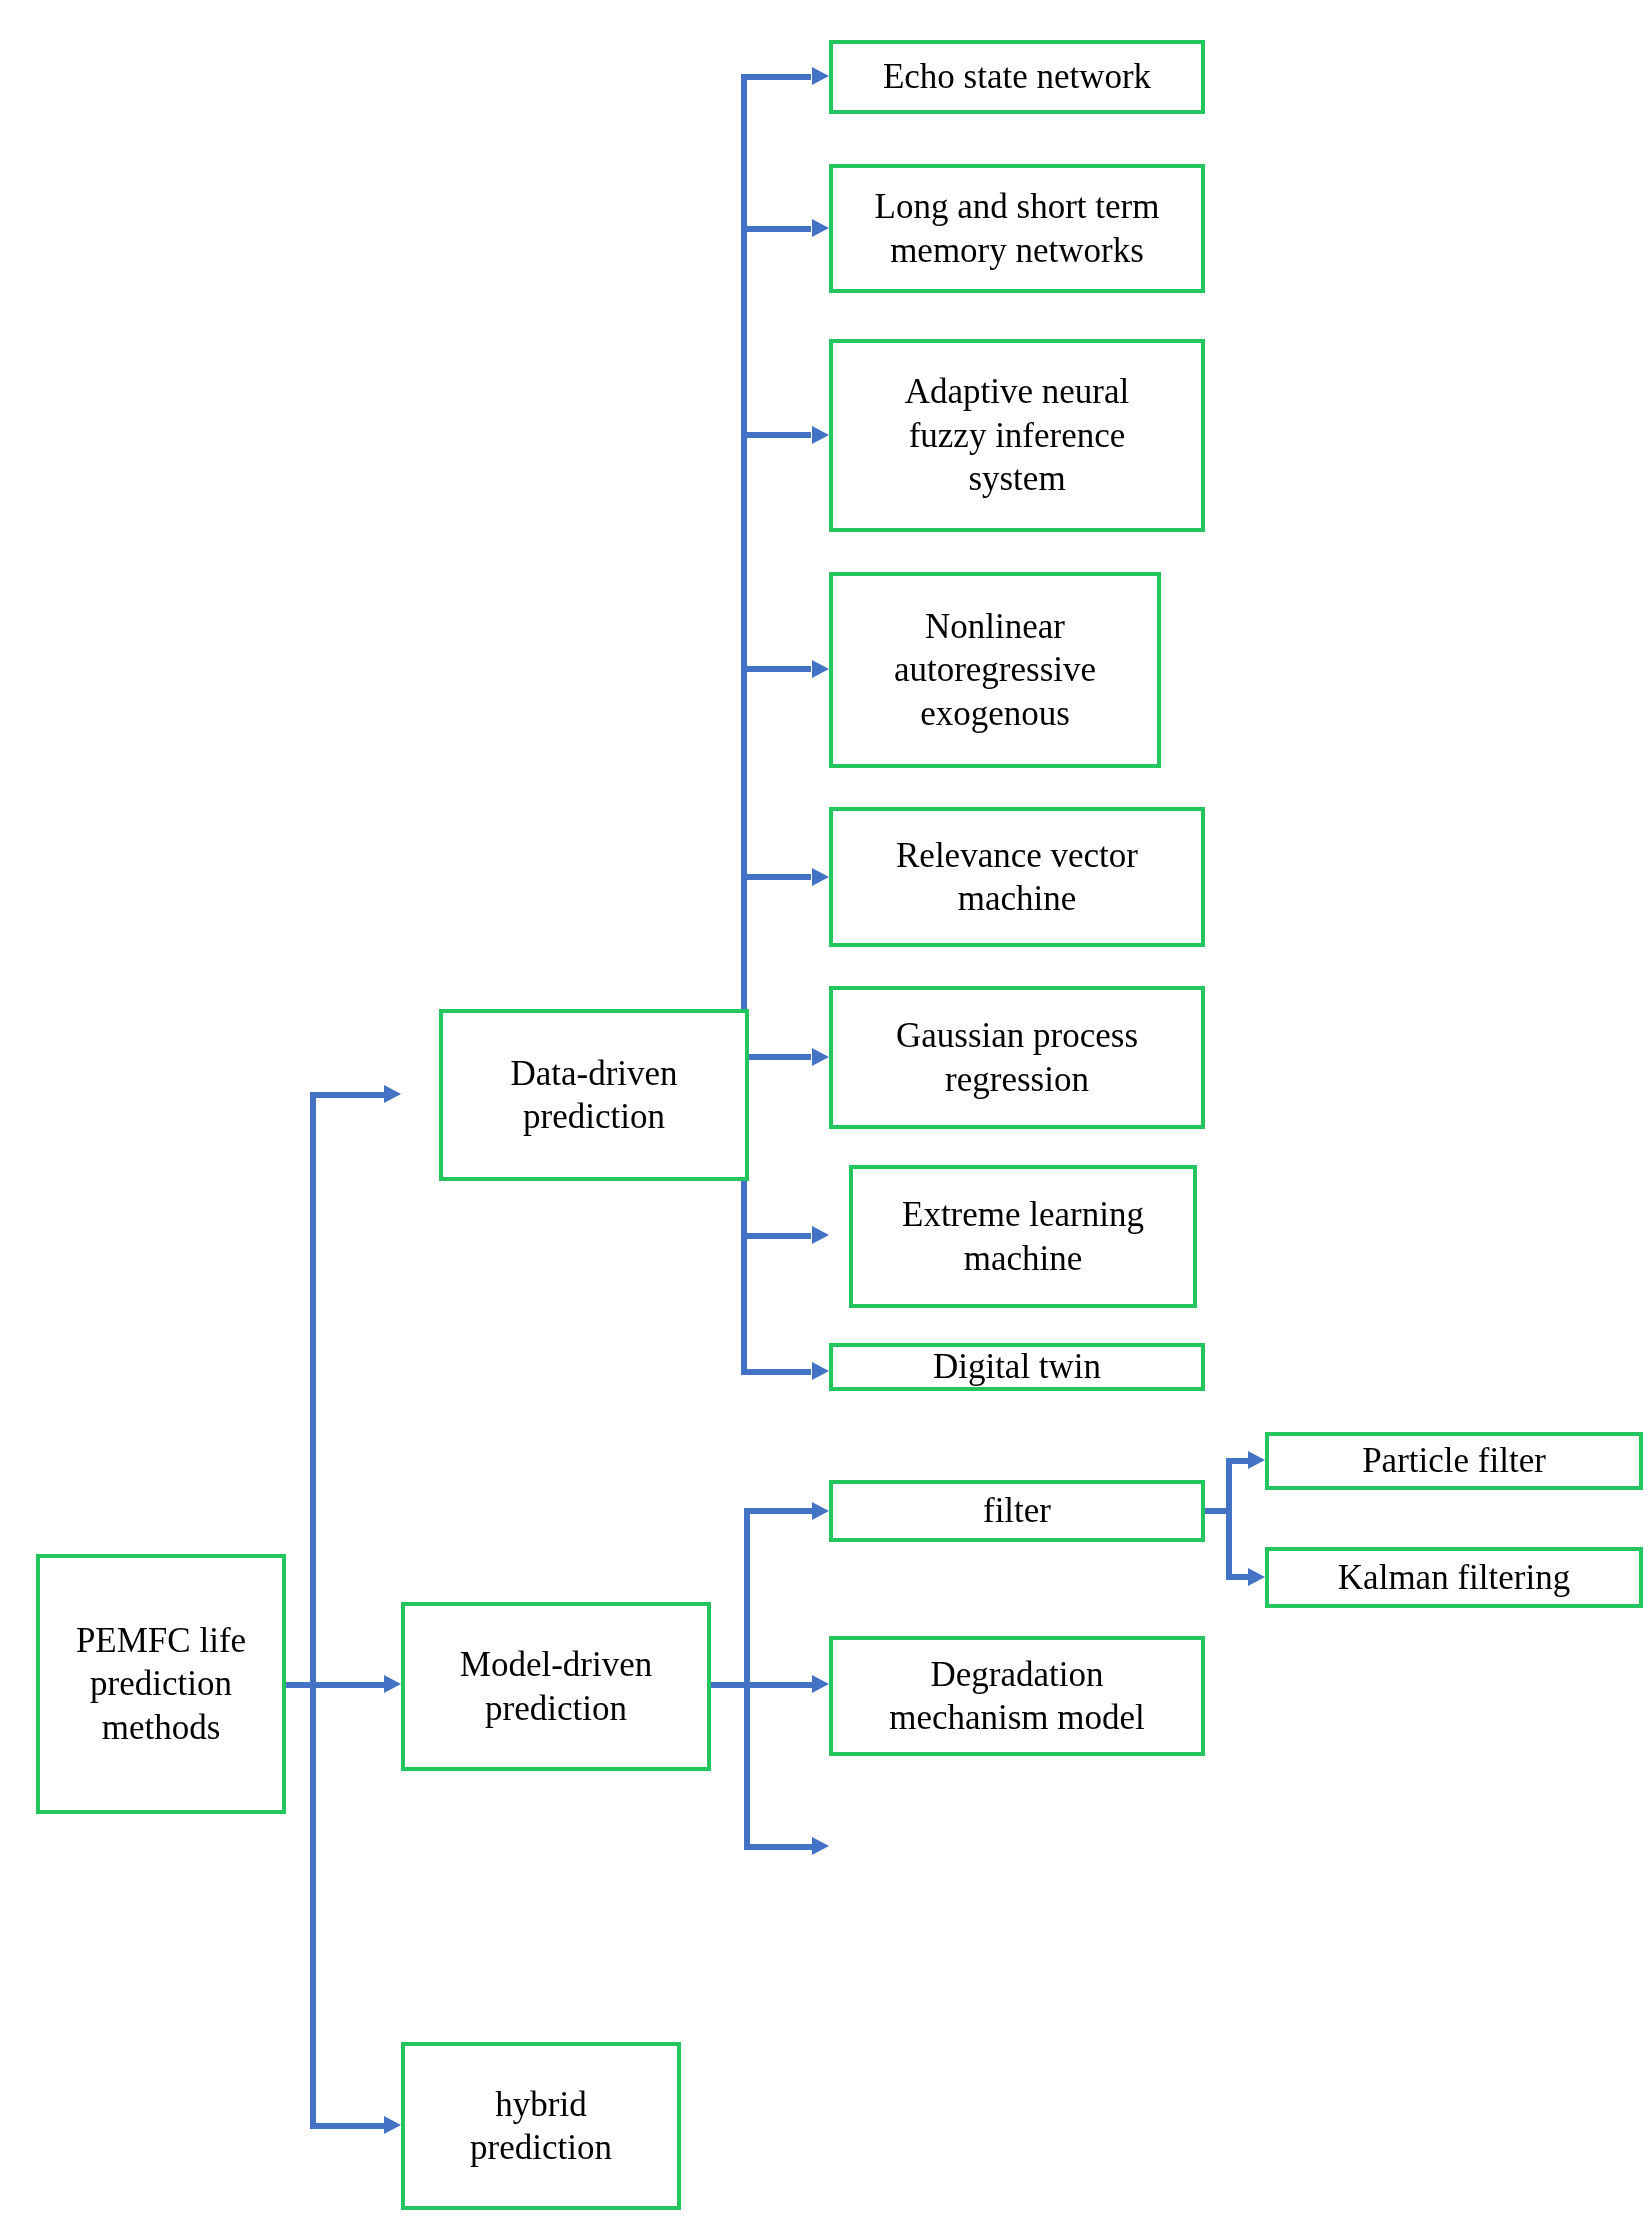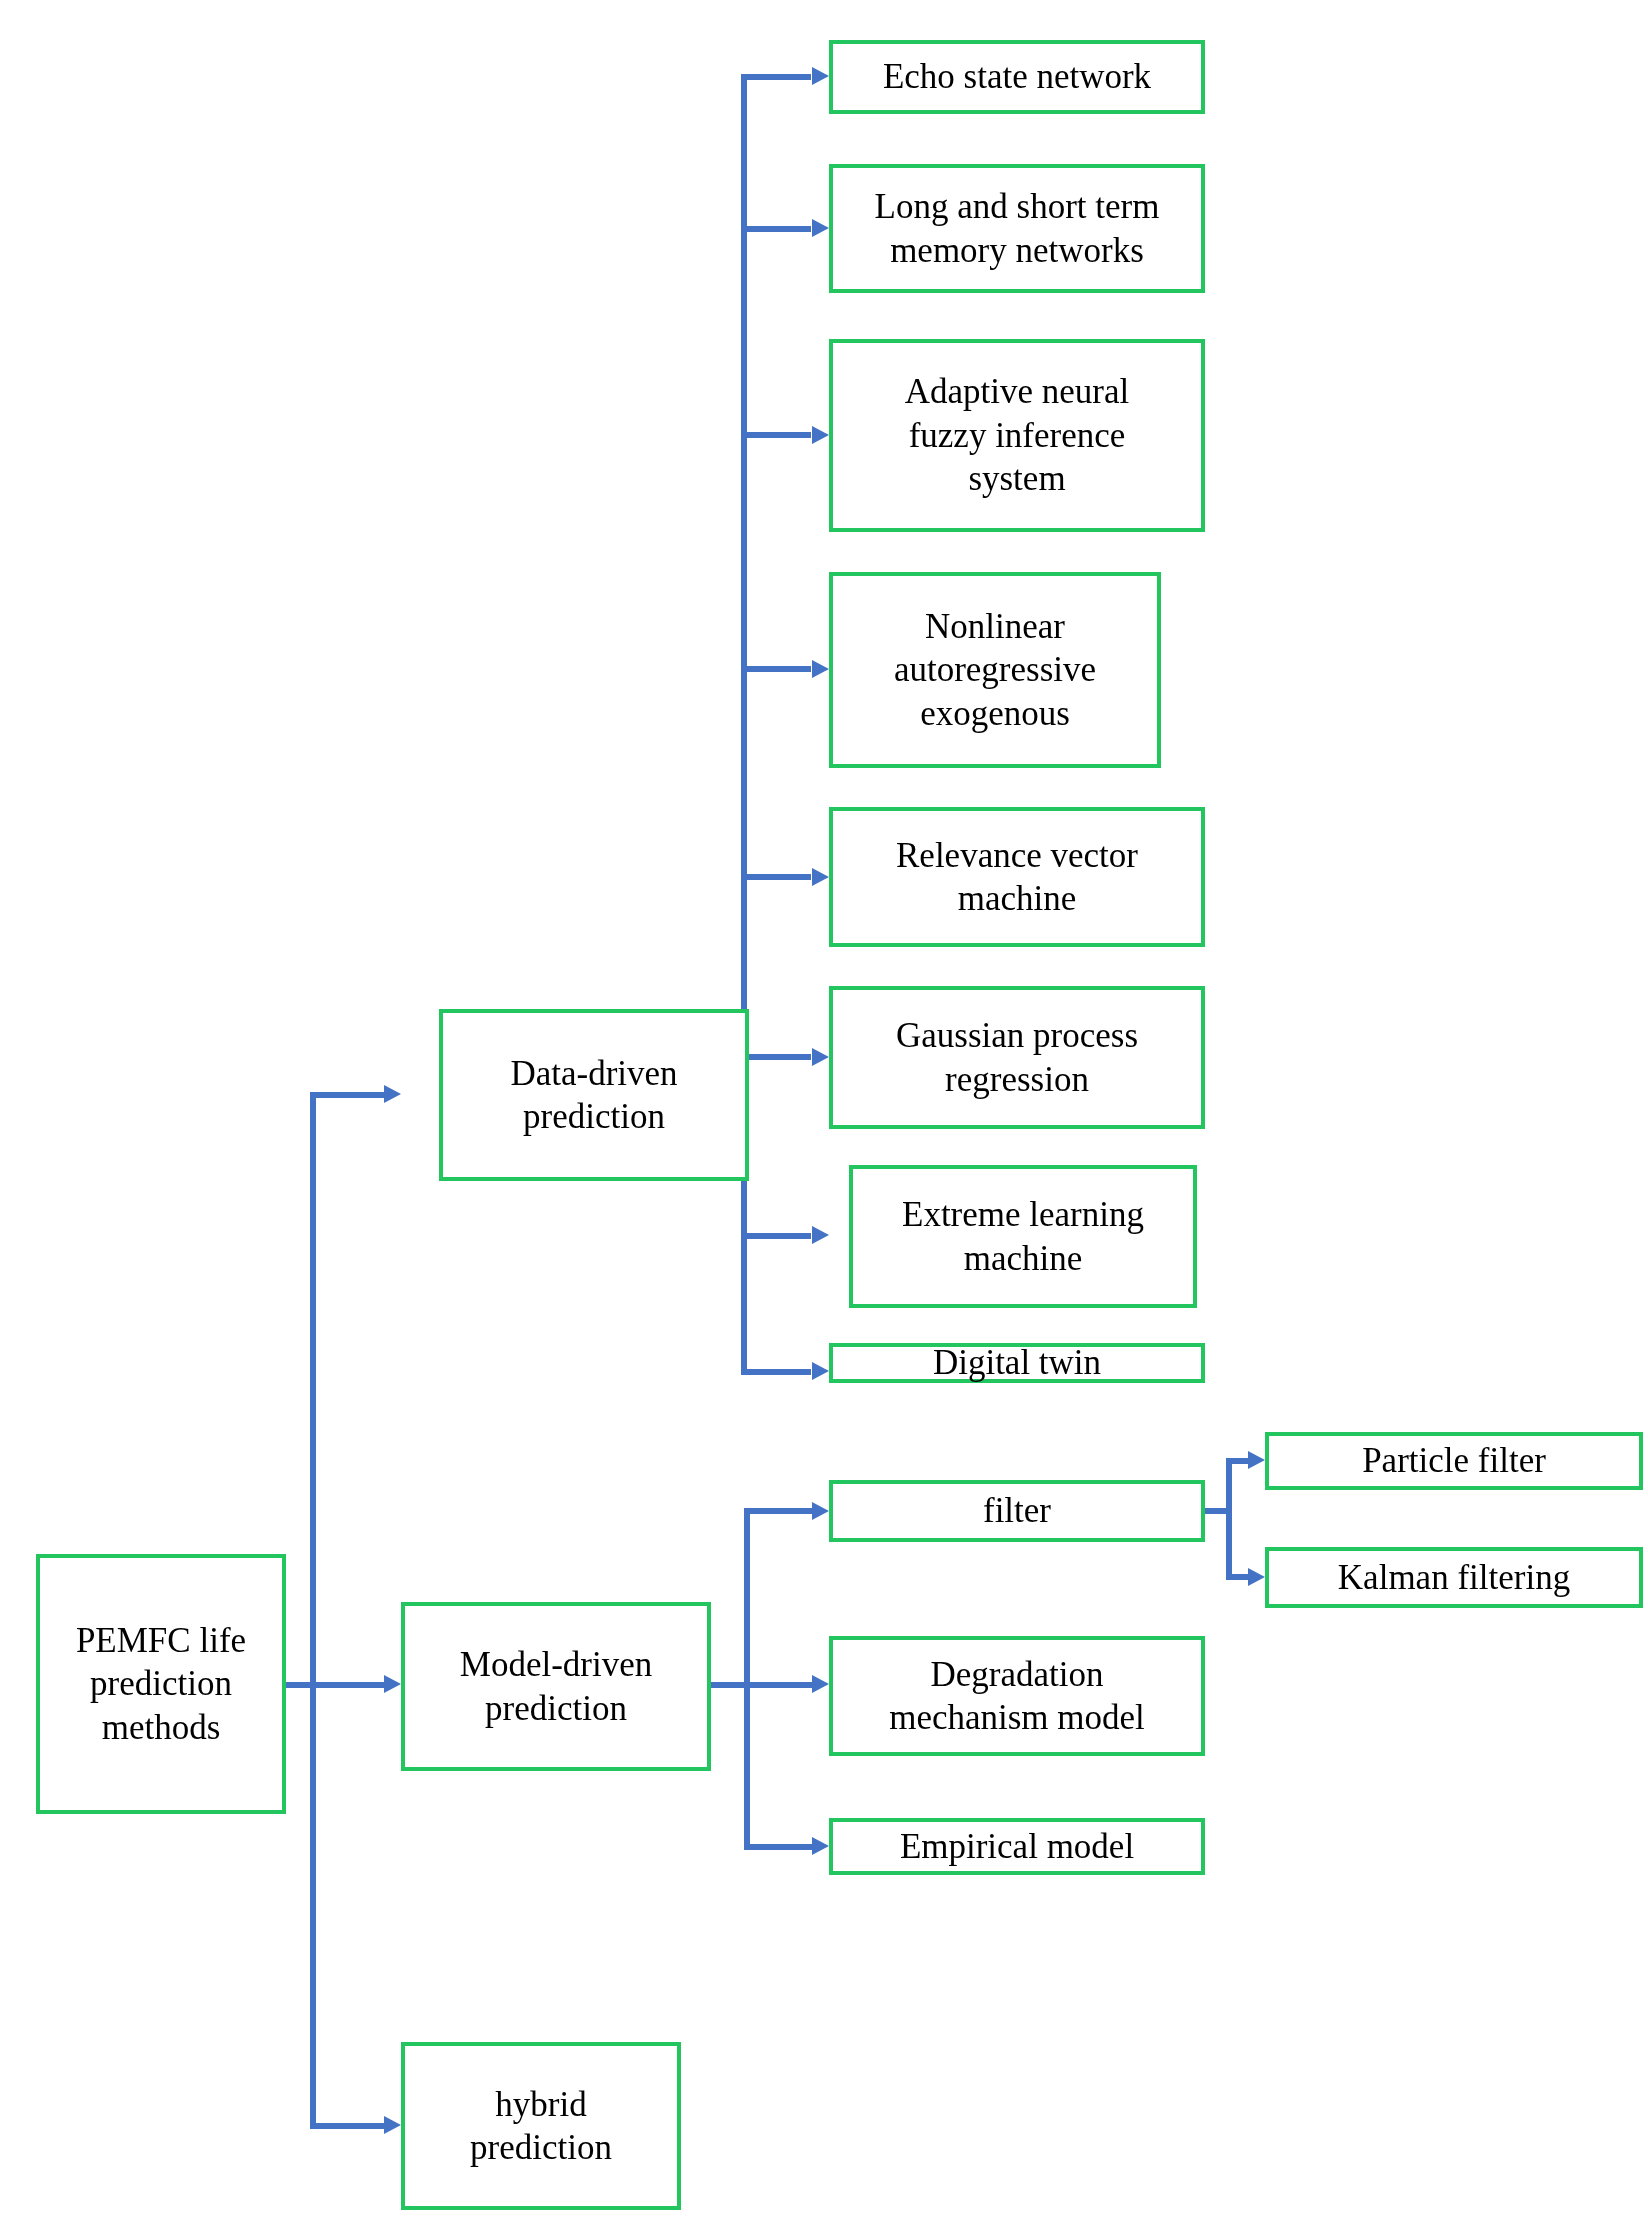--- a/index.html
+++ b/index.html
@@ -151,36 +151,33 @@
   <div class="node" style="left:829px; top:986px; width:376px; height:143px;">
     <span class="node-label">Gaussian process
 regression</span>
   </div>
 
   <div class="node" style="left:849px; top:1165px; width:348px; height:143px;">
     <span class="node-label">Extreme learning
 machine</span>
   </div>
 
-  <div class="node" style="left:829px; top:1343px; width:376px; height:40px;">
+  <div class="node" style="left:829px; top:1343px; width:376px; height:48px;">
     <span class="node-label">Digital twin</span>
   </div>
 
   <div class="node" style="left:829px; top:1480px; width:376px; height:62px;">
     <span class="node-label">filter</span>
   </div>
 
   <div class="node" style="left:829px; top:1636px; width:376px; height:120px;">
     <span class="node-label">Degradation
 mechanism model</span>
   </div>
 
-  <div class="node" style="left:829px; top:1818px; width:376px; height:57px;">
-    <span class="node-label">Empirical model</span>
-  </div>
 
   <div class="node" style="left:1265px; top:1432px; width:378px; height:58px;">
     <span class="node-label">Particle filter</span>
   </div>
 
   <div class="node" style="left:1265px; top:1547px; width:378px; height:61px;">
     <span class="node-label">Kalman filtering</span>
   </div>
 
 </div>

